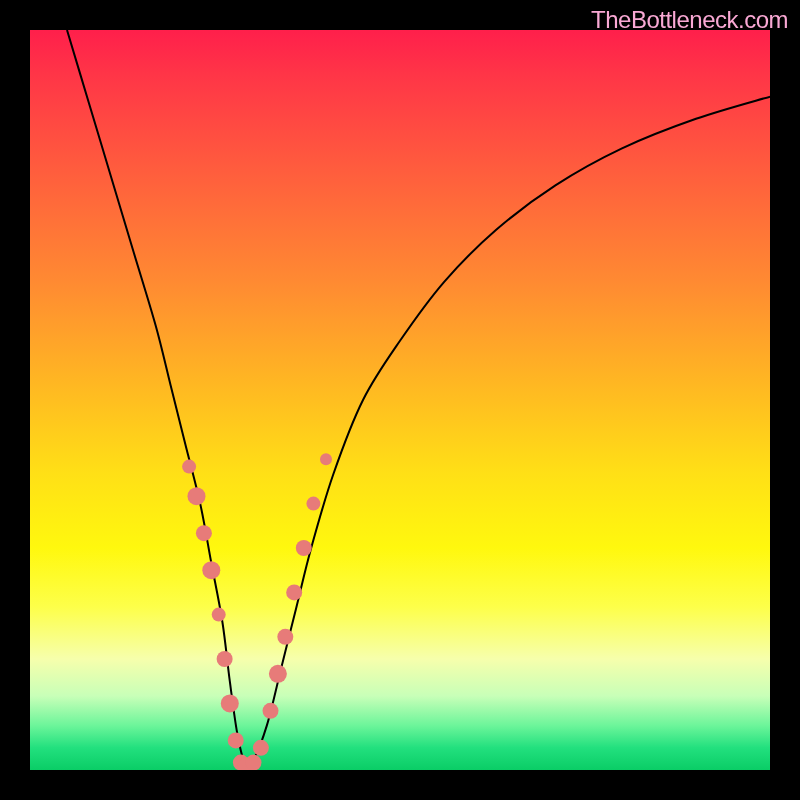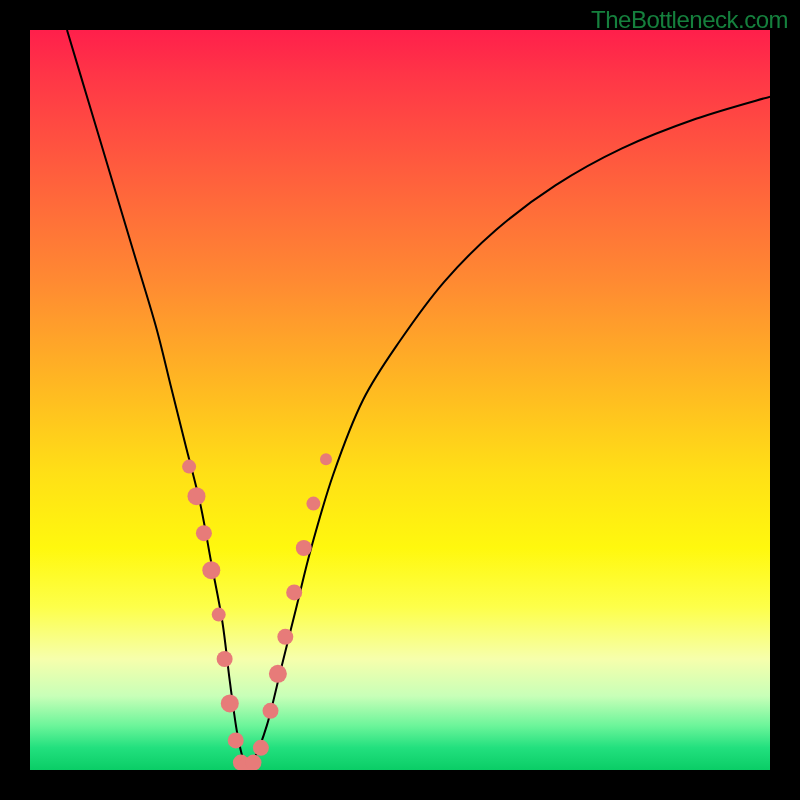--- a/index.html
+++ b/index.html
@@ -29,21 +29,21 @@
       #f6ffac 85%,
       #c8ffb8 90%,
       #6cf59a 94%,
       #22e07e 97%,
       #0acd66 100%);
   }
   .watermark {
     position: absolute;
     top: 6px;
     right: 12px;
-    color: #15803d;
+    color: #f9a8d4;
     font-size: 24px;
     font-weight: 500;
     letter-spacing: -0.5px;
     z-index: 50;
   }
   svg.plot {
     position: absolute;
     left: 0;
     top: 0;
     width: 740px;

